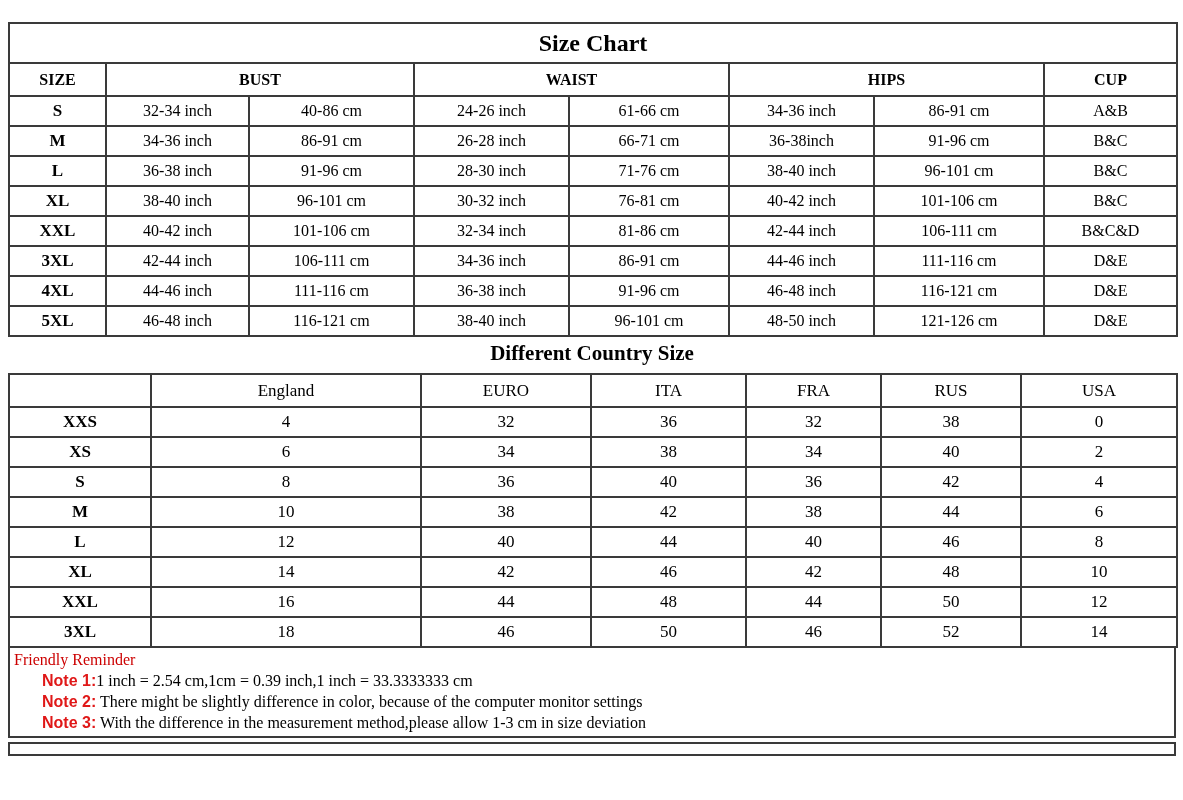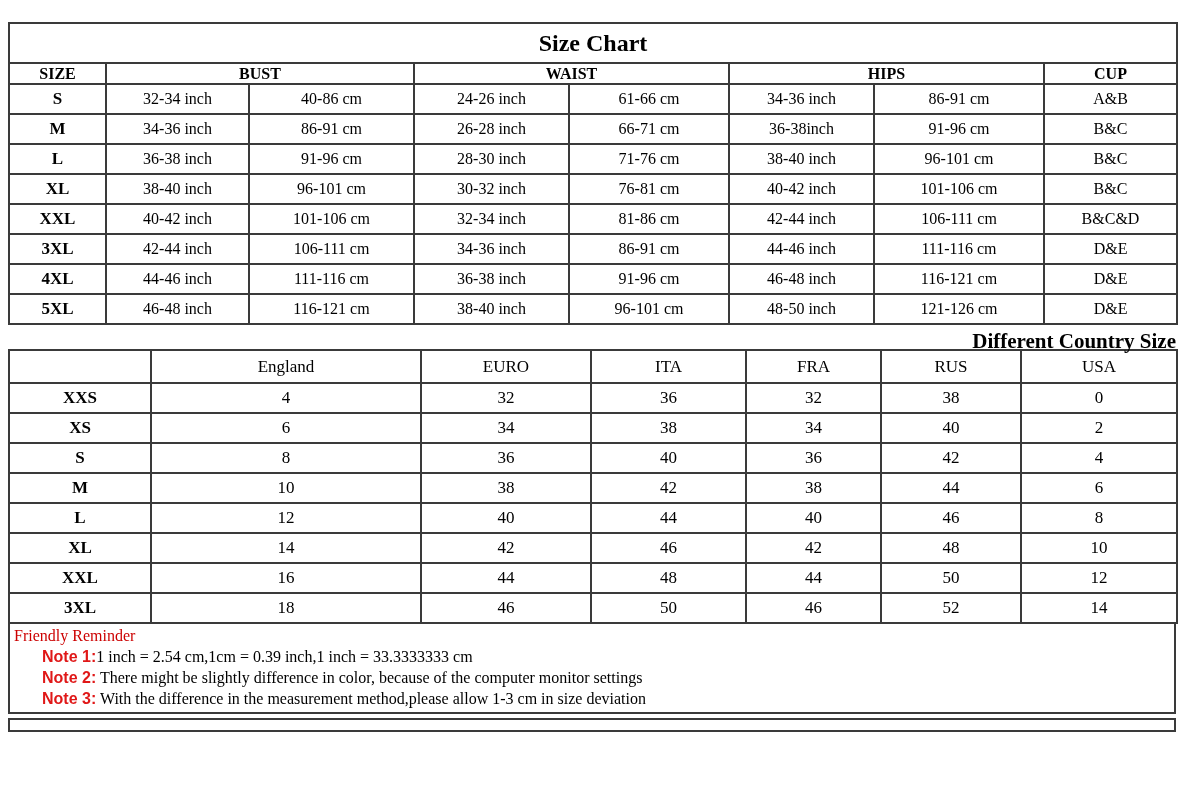--- a/index.html
+++ b/index.html
@@ -28,32 +28,32 @@
     white-space: nowrap;
   }
 
   
   .size-chart .title-row td {
     height: 40px;
     font-size: 24px;
     font-weight: bold;
   }
   .size-chart thead .cols th {
-    height: 21px;
+    height: 33px;
     font-weight: bold;
     font-size: 16px;
   }
   .size-chart tbody td { height: 30px; }
   .size-chart tbody td.rowhead { font-weight: bold; font-size: 17px; }
 
   
   .country-heading {
-    height: 24px;
+    height: 36px;
     line-height: 32px;
-    text-align: right;
+    text-align: center;
     font-size: 21px;
     font-weight: bold;
   }
 
   
   .country-table thead th {
     height: 33px;
     font-weight: normal;
     font-size: 17px;
   }

